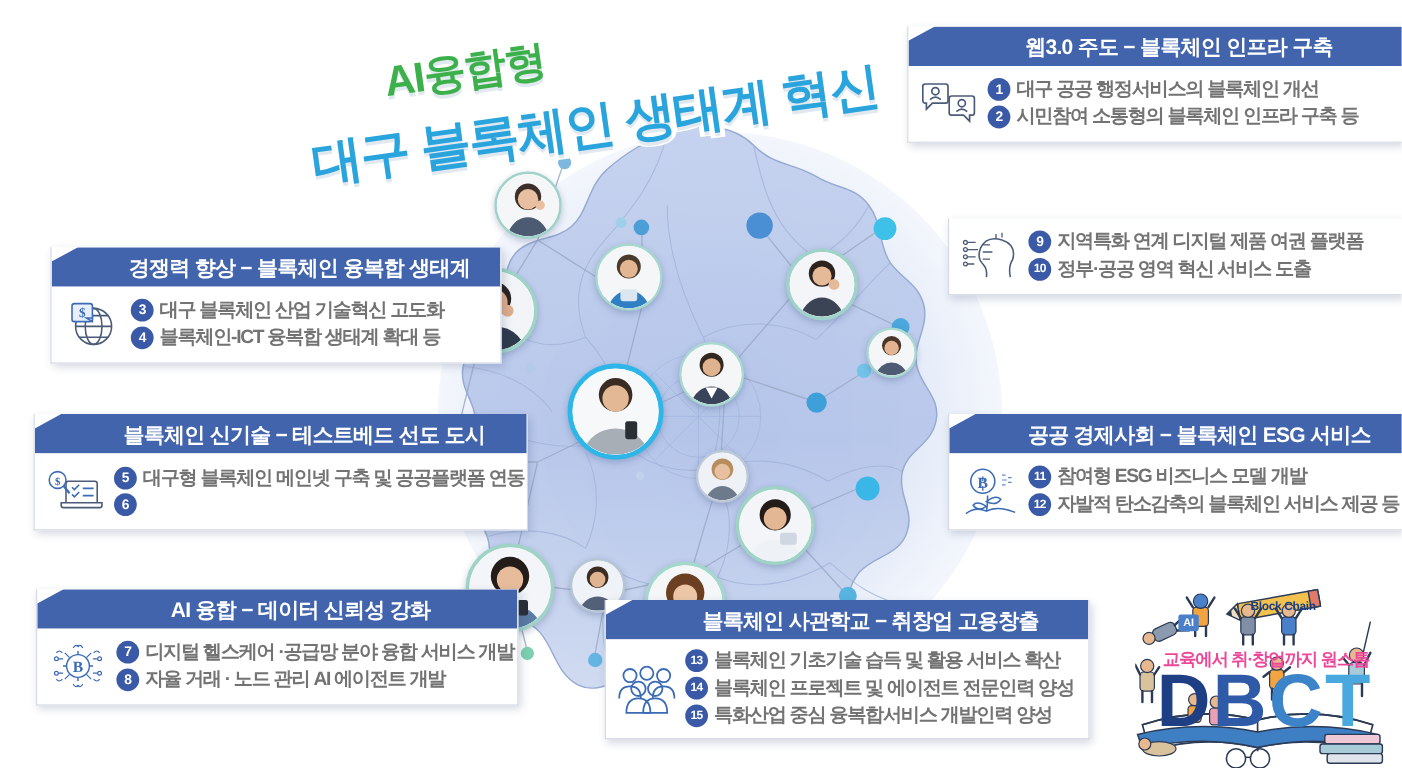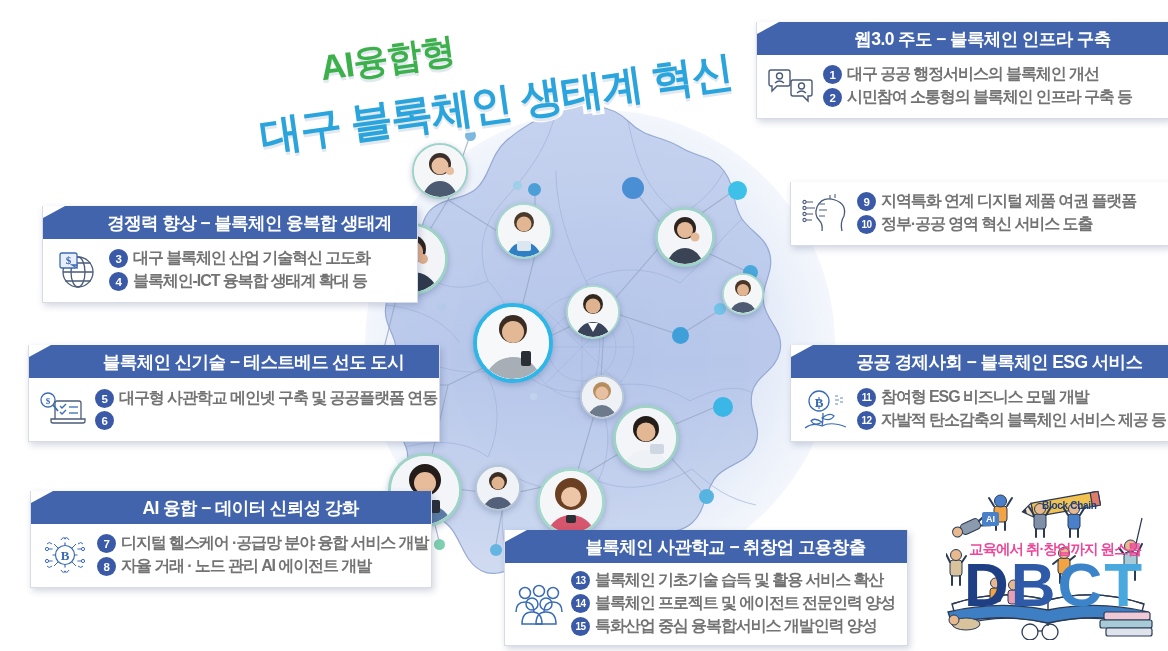--- a/index.html
+++ b/index.html
@@ -75,21 +75,21 @@
   .badge.two{font-size:10px;}
   .txt{font-size:16px;color:#737373;font-weight:bold;letter-spacing:-1.1px;white-space:nowrap;}
 
   
   #box-web3      {left:756px;top:22px;  width:412px;}
   #box-physical  {left:790px;top:182px; width:378px;}
   #box-esg       {left:790px;top:345px; width:378px;}
   #box-compete   {left:42px; top:206px; width:374px;}
   #box-newtech   {left:28px; top:345px; width:410px;}
   #box-aifusion  {left:30px; top:491px; width:400px;}
-  #box-academy   {left:504px;top:530px; width:402px;text-align:center;}
+  #box-academy   {left:504px;top:500px; width:402px;text-align:center;}
 
   
   .title-wrap{position:absolute;left:262px;top:18px;width:420px;height:130px;}
   .t-line{
     position:absolute;white-space:nowrap;font-weight:bold;
     font-family:"Liberation Sans","DejaVu Sans",sans-serif;
   }
   .t1{
     left:58px;top:18px;font-size:35px;color:#3cb04b;
     transform:rotate(-8deg);
@@ -484,21 +484,21 @@
               <path d="M30,24 h9"></path>
             </g>
           <circle cx="9" cy="11" r="7" stroke="#3a6bb5"></circle>
           <path d="M14,16 l5,6" stroke="#3a6bb5" stroke-width="1.8"></path>
           <text x="9" y="15" font-size="9" font-family="Liberation Serif, serif" font-weight="bold" fill="#3a6bb5" stroke="none" text-anchor="middle">$</text>
         </svg>
       </div>
       <div class="lines">
         <div class="row">
           <span class="badge">5</span>
-          <span class="txt">대구형 사관학교 메인넷 구축 및 공공플랫폼 연동</span>
+          <span class="txt">대구형 블록체인 메인넷 구축 및 공공플랫폼 연동</span>
         </div>
         <div class="row">
           <span class="badge">6</span>
         </div>
       </div>
     </div>
   </div>
 
   <div class="box" id="box-aifusion">
     <div class="hdr">AI 융합 − 데이터 신뢰성 강화</div>

